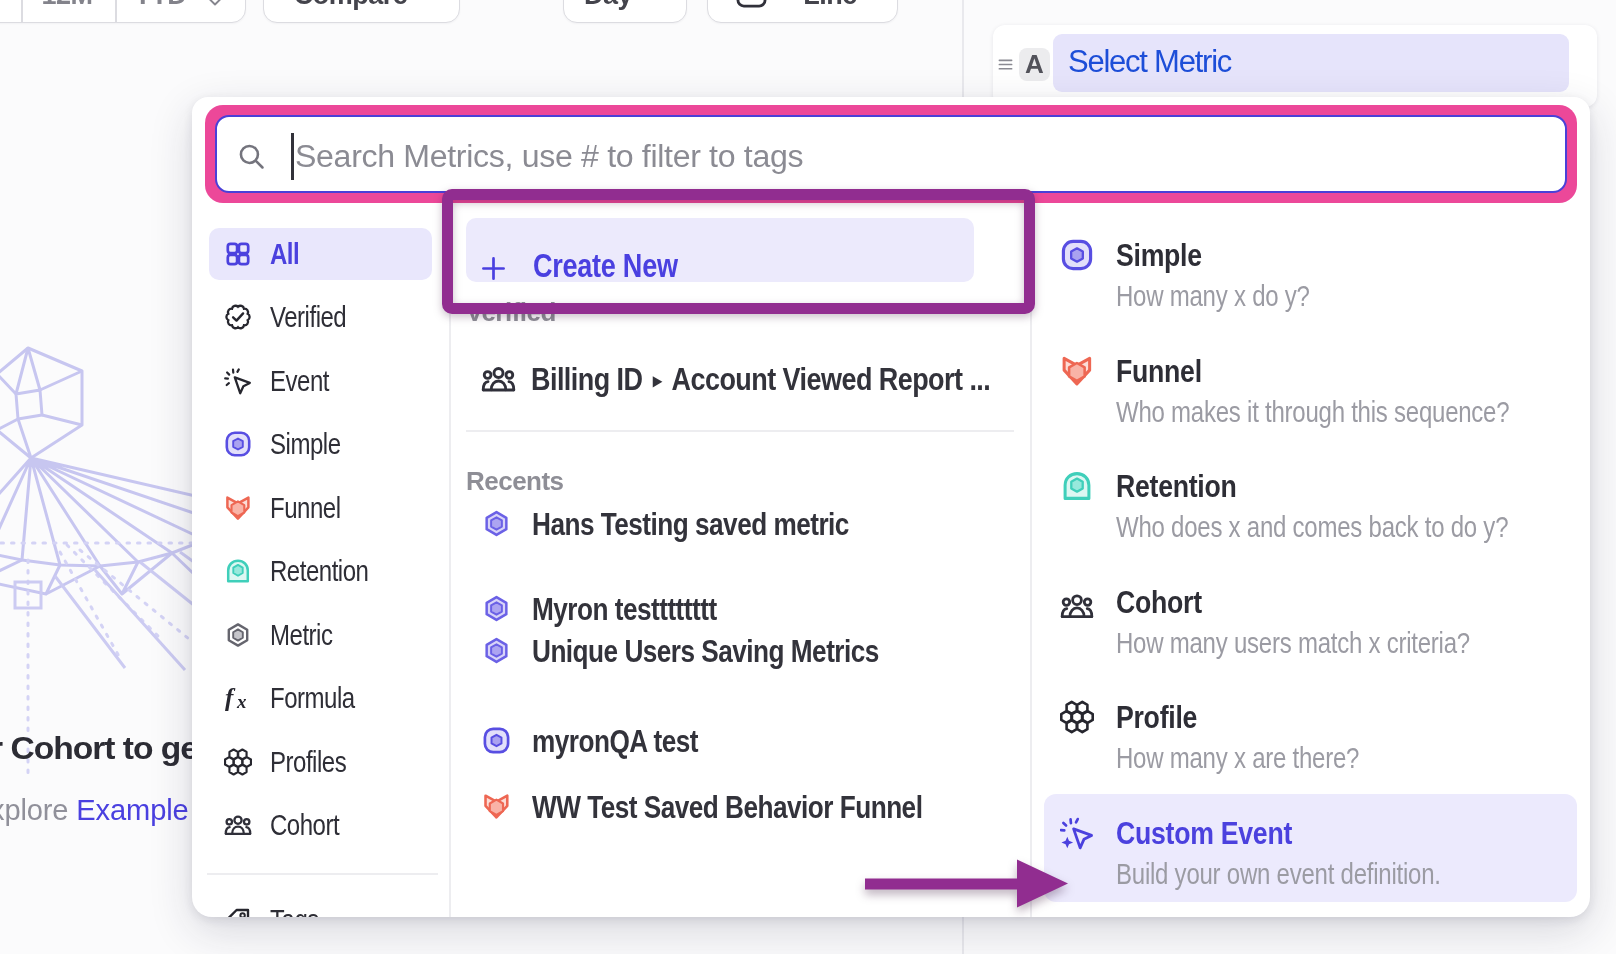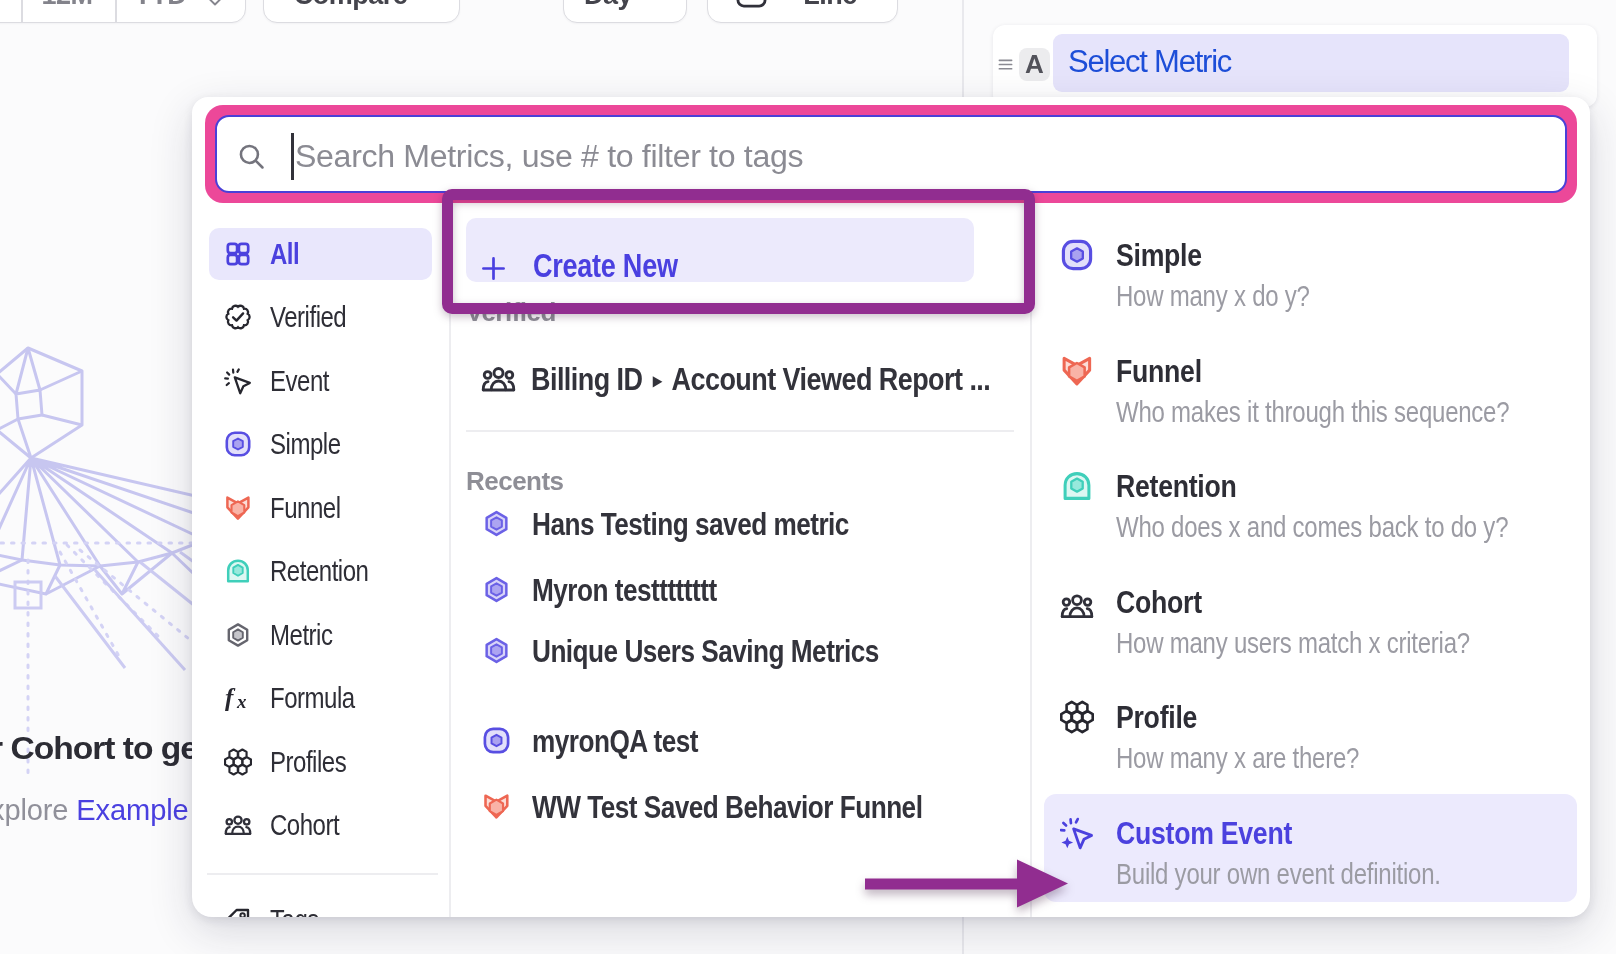--- a/index.html
+++ b/index.html
@@ -327,21 +327,21 @@
   </div>
   <div class="mid-div" style="top:333px"></div>
   <div class="sec-label" style="top:371px">Recents</div>
 
   <div class="mid-row" style="top:412px;height:40px">
     <svg class="mid-ic">
         <use href="#i-savedhex"></use>
       </svg>
     <span class="mid-label">Hans Testing saved metric</span>
   </div>
-  <div class="mid-row" style="top:478px;height:40px">
+  <div class="mid-row" style="top:497px;height:40px">
     <svg class="mid-ic">
         <use href="#i-savedhex"></use>
       </svg>
     <span class="mid-label">Myron testttttttt</span>
   </div>
   <div class="mid-row" style="top:539px;height:40px">
     <svg class="mid-ic">
         <use href="#i-savedhex"></use>
       </svg>
     <span class="mid-label">Unique Users Saving Metrics</span>

